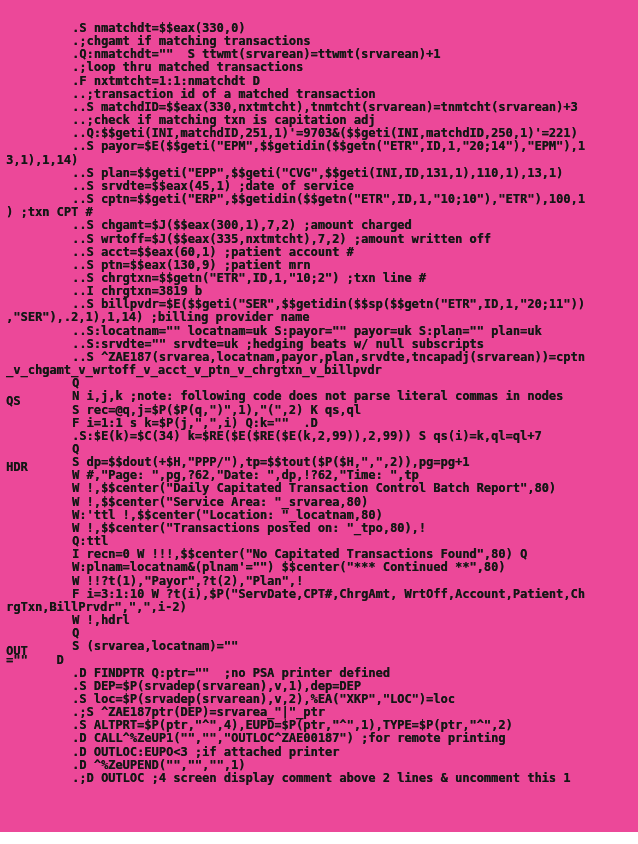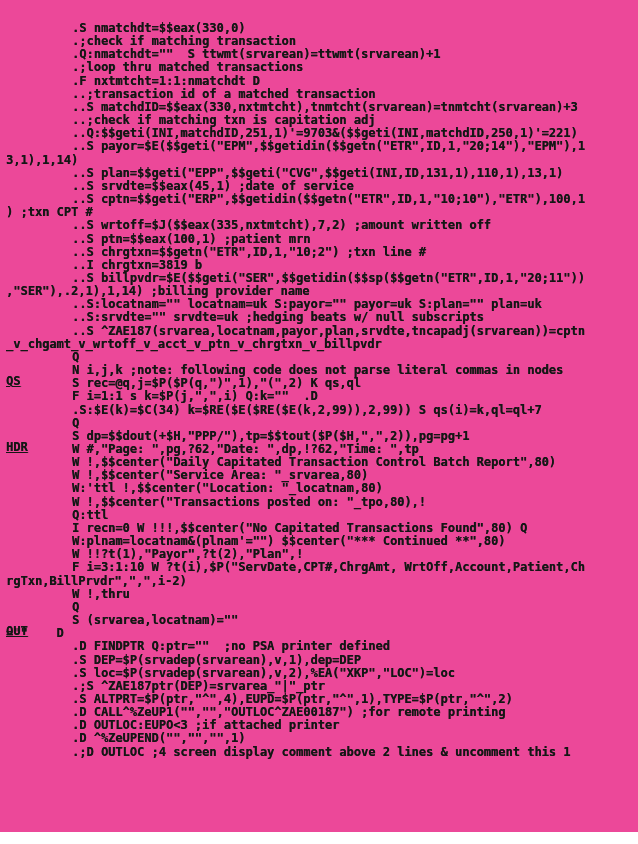--- a/index.html
+++ b/index.html
@@ -21,48 +21,49 @@
     height: 13.17px;
     line-height: 13.17px;
     white-space: pre;
     padding-left: 72px;
     letter-spacing: 0px;
   }
   .line.cont { padding-left: 6px; }
   .lbl {
     position: absolute;
     left: 6px;
-    top: 11px;
+    top: 5px;
     white-space: pre;
-    text-decoration: underline;
   }
   .txt { text-shadow: 0.3px 0 0 #2a2a2a; }
 </style>
 </head>
 <body>
 
 <div class="page">
   <div id="listing">
       <div class="line"><span class="txt">.S nmatchdt=$$eax(330,0)</span></div>
-      <div class="line"><span class="txt">.;check if matching transaction</span></div>
+      <div class="line"><span class="txt">.;chgamt if matching transactions</span></div>
       <div class="line"><span class="txt">.Q:nmatchdt=""  S ttwmt(srvarean)=ttwmt(srvarean)+1</span></div>
       <div class="line"><span class="txt">.;loop thru matched transactions</span></div>
       <div class="line"><span class="txt">.F nxtmtcht=1:1:nmatchdt D</span></div>
       <div class="line"><span class="txt">..;transaction id of a matched transaction</span></div>
       <div class="line"><span class="txt">..S matchdID=$$eax(330,nxtmtcht),tnmtcht(srvarean)=tnmtcht(srvarean)+3</span></div>
       <div class="line"><span class="txt">..;check if matching txn is capitation adj</span></div>
       <div class="line"><span class="txt">..Q:$$geti(INI,matchdID,251,1)'=9703&amp;($$geti(INI,matchdID,250,1)'=221)</span></div>
       <div class="line"><span class="txt">..S payor=$E($$geti("EPM",$$getidin($$getn("ETR",ID,1,"20;14"),"EPM"),1</span></div>
       <div class="line cont"><span class="txt">3,1),1,14)</span></div>
       <div class="line"><span class="txt">..S plan=$$geti("EPP",$$geti("CVG",$$geti(INI,ID,131,1),110,1),13,1)</span></div>
       <div class="line"><span class="txt">..S srvdte=$$eax(45,1) ;date of service</span></div>
       <div class="line"><span class="txt">..S cptn=$$geti("ERP",$$getidin($$getn("ETR",ID,1,"10;10"),"ETR"),100,1</span></div>
       <div class="line cont"><span class="txt">) ;txn CPT #</span></div>
+      <div class="line"><span class="txt">..S chgamt=$J($$eax(300,1),7,2) ;amount charged</span></div>
       <div class="line"><span class="txt">..S wrtoff=$J($$eax(335,nxtmtcht),7,2) ;amount written off</span></div>
-      <div class="line"><span class="txt">..S ptn=$$eax(100,1) ;patient mrn</span></div>
+      <div class="line"><span class="txt">..S acct=$$eax(60,1) ;patient account #</span></div>
+      <div class="line"><span class="txt">..S ptn=$$eax(130,9) ;patient mrn</span></div>
       <div class="line"><span class="txt">..S chrgtxn=$$getn("ETR",ID,1,"10;2") ;txn line #</span></div>
       <div class="line"><span class="txt">..I chrgtxn=3819 b</span></div>
       <div class="line"><span class="txt">..S billpvdr=$E($$geti("SER",$$getidin($$sp($$getn("ETR",ID,1,"20;11"))</span></div>
       <div class="line cont"><span class="txt">,"SER"),.2,1),1,14) ;billing provider name</span></div>
       <div class="line"><span class="txt">..S:locatnam="" locatnam=uk S:payor="" payor=uk S:plan="" plan=uk</span></div>
       <div class="line"><span class="txt">..S:srvdte="" srvdte=uk ;hedging beats w/ null subscripts</span></div>
       <div class="line"><span class="txt">..S ^ZAE187(srvarea,locatnam,payor,plan,srvdte,tncapadj(srvarean))=cptn</span></div>
       <div class="line cont"><span class="txt">_v_chgamt_v_wrtoff_v_acct_v_ptn_v_chrgtxn_v_billpvdr</span></div>
       <div class="line"><span class="txt">Q</span></div>
       <div class="line"><span class="lbl txt">QS</span><span class="txt">N i,j,k ;note: following code does not parse literal commas in nodes</span></div>
@@ -75,21 +76,21 @@
       <div class="line"><span class="txt">W !,$$center("Daily Capitated Transaction Control Batch Report",80)</span></div>
       <div class="line"><span class="txt">W !,$$center("Service Area: "_srvarea,80)</span></div>
       <div class="line"><span class="txt">W:'ttl !,$$center("Location: "_locatnam,80)</span></div>
       <div class="line"><span class="txt">W !,$$center("Transactions posted on: "_tpo,80),!</span></div>
       <div class="line"><span class="txt">Q:ttl</span></div>
       <div class="line"><span class="txt">I recn=0 W !!!,$$center("No Capitated Transactions Found",80) Q</span></div>
       <div class="line"><span class="txt">W:plnam=locatnam&amp;(plnam'="") $$center("*** Continued **",80)</span></div>
       <div class="line"><span class="txt">W !!?t(1),"Payor",?t(2),"Plan",!</span></div>
       <div class="line"><span class="txt">F i=3:1:10 W ?t(i),$P("ServDate,CPT#,ChrgAmt, WrtOff,Account,Patient,Ch</span></div>
       <div class="line cont"><span class="txt">rgTxn,BillPrvdr",",",i-2)</span></div>
-      <div class="line"><span class="txt">W !,thru</span></div>
+      <div class="line"><span class="txt">W !,hdrl</span></div>
       <div class="line"><span class="txt">Q</span></div>
       <div class="line"><span class="lbl txt">OUT</span><span class="txt">S (srvarea,locatnam)=""</span></div>
       <div class="line cont"><span class="txt">=""    D</span></div>
       <div class="line"><span class="txt">.D FINDPTR Q:ptr=""  ;no PSA printer defined</span></div>
       <div class="line"><span class="txt">.S DEP=$P(srvadep(srvarean),v,1),dep=DEP</span></div>
       <div class="line"><span class="txt">.S loc=$P(srvadep(srvarean),v,2),%EA("XKP","LOC")=loc</span></div>
       <div class="line"><span class="txt">.;S ^ZAE187ptr(DEP)=srvarea_"|"_ptr</span></div>
       <div class="line"><span class="txt">.S ALTPRT=$P(ptr,"^",4),EUPD=$P(ptr,"^",1),TYPE=$P(ptr,"^",2)</span></div>
       <div class="line"><span class="txt">.D CALL^%ZeUP1("","","OUTLOC^ZAE00187") ;for remote printing</span></div>
       <div class="line"><span class="txt">.D OUTLOC:EUPO&lt;3 ;if attached printer</span></div>

